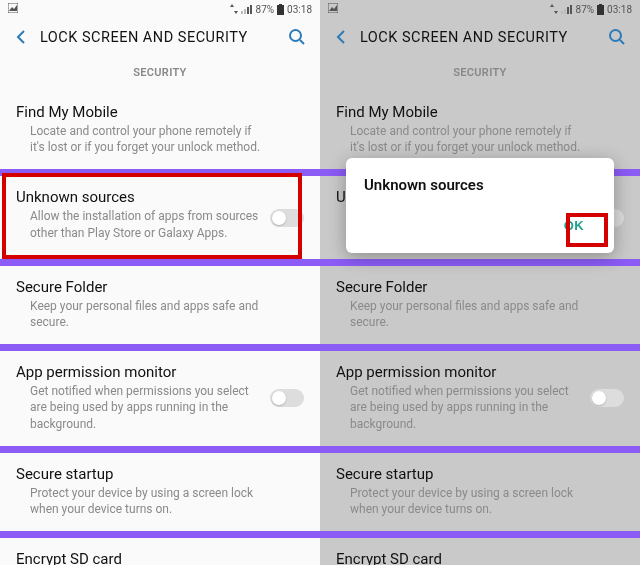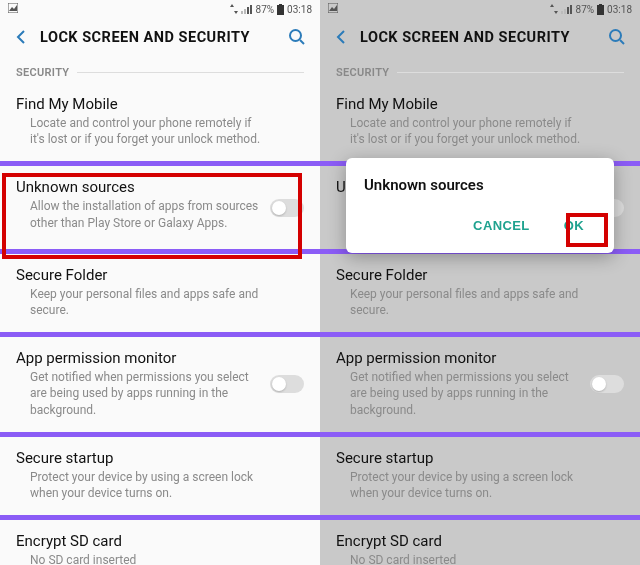--- a/index.html
+++ b/index.html
@@ -35,38 +35,39 @@
   .status-icons { display:flex; gap:3px; align-items:center;}
   .header {
     display: flex;
     align-items: center;
     padding: 10px 14px 14px 14px;
     gap: 12px;
   }
   .back { color:#2b7bb9; font-size:18px; }
   .title {
     flex: 1;
-    font-weight: 700;
+    font-weight: 400;
     letter-spacing: 0.5px;
     font-size: 14.5px;
     color: #111;
   }
   .search { color:#2b7bb9; }
   .section-head {
     display:flex; align-items:center; gap:8px;
     padding: 6px 16px 4px 16px;
     font-size: 11px;
     color:#888;
     font-weight:600;
     letter-spacing:0.3px;
+    flex-direction:column;
   }
   .section-head .line { flex:1; height:1px; background:#ddd; }
   .item {
     padding: 12px 8px 14px 16px;
-    border-bottom: 5px solid #8b5cf6;
+    border-bottom: 7px solid #8b5cf6;
     position: relative;
   }
   .item:last-child { border-bottom:none; }
   .item-title { font-size:15px; color:#111; margin-bottom:2px; }
   .item-desc { font-size:12px; color:#8a8a8a; line-height:1.35; padding-right:50px;margin-left:14px; }
   .toggle {
     position:absolute; right:16px; top:50%; transform:translateY(-50%);
     width:34px; height:18px; background:#ddd; border-radius:10px;
   }
   .toggle::after {
@@ -276,20 +277,19 @@
     </div>
     <div class="item">
       <div class="item-title">Encrypt SD card</div>
       <div class="item-desc">No SD card inserted</div>
     </div>
 
     <div class="dialog-scrim" style="padding-top:140px;">
       <div class="dialog">
         <div class="dialog-title">Unknown sources</div>
         <div class="dialog-actions">
-          <button class="dialog-btn">CANCEL</button>
           <button class="dialog-btn">OK</button>
         </div>
         <div class="ok-highlight" style="right:6px; bottom:6px; width:42px; height:34px;"></div>
       </div>
     </div>
   </div>
 </div>
 
 </body></html>

